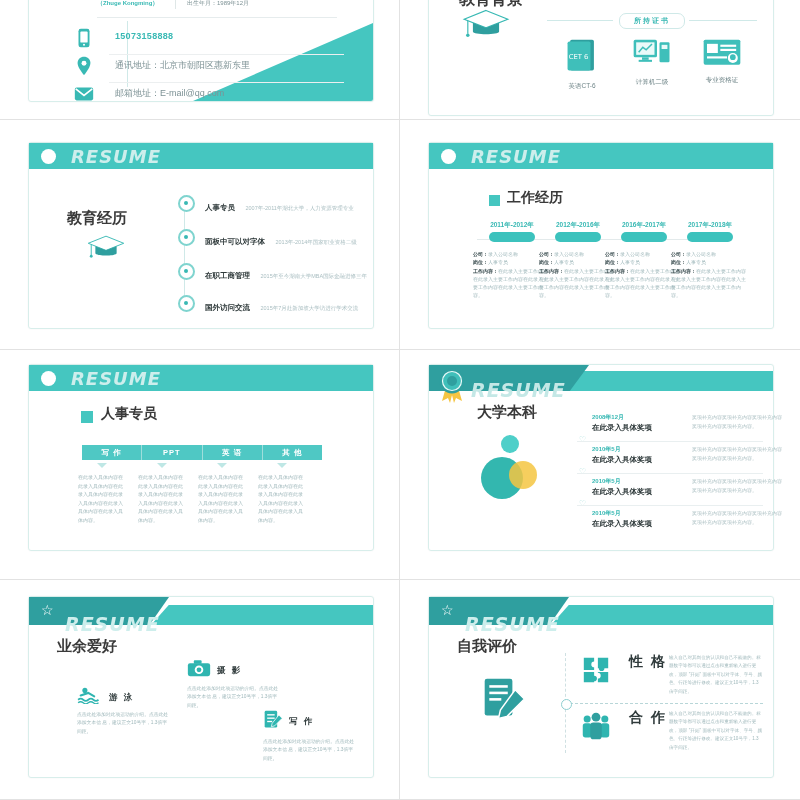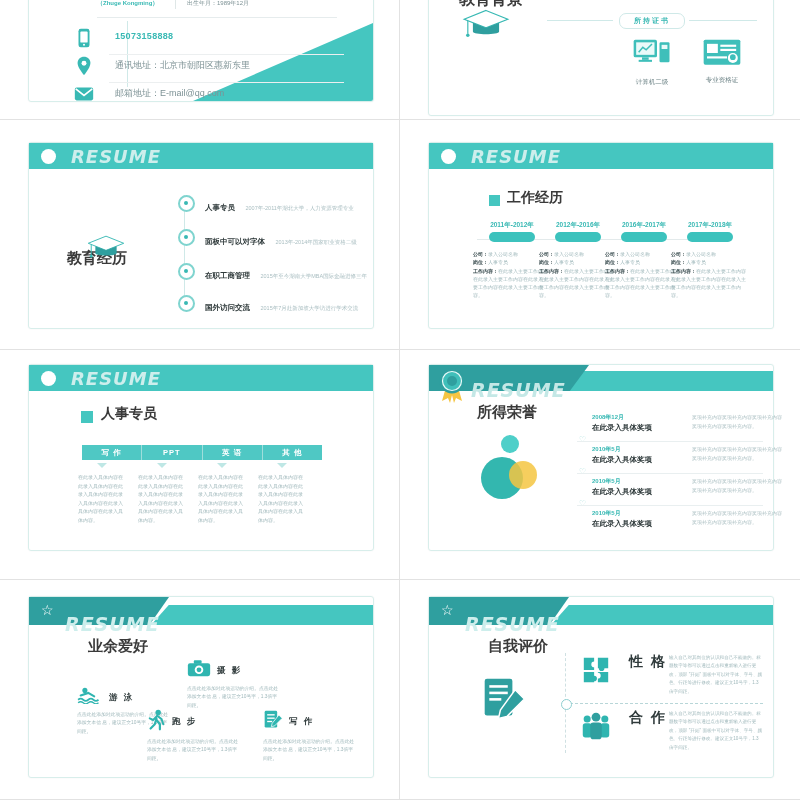--- a/index.html
+++ b/index.html
@@ -52,21 +52,21 @@
 
   
   .std{left:28px;width:344px;height:185px;}
   .std .hdr{position:absolute;left:0;top:0;width:344px;height:26px;background:#45c6c0;}
   .std .hdr .rs{position:absolute;left:42px;top:3px;font-size:18px;color:#cdeeec;font-weight:bold;
         font-style:italic;letter-spacing:1px;font-family:"DejaVu Sans",sans-serif;}
   .std .hdr .cir{position:absolute;left:12px;top:6px;width:15px;height:15px;background:#fff;border-radius:50%;}
 
   
   #s3{top:22px;}
-  #s3 .bigcn{position:absolute;left:38px;top:66px;font-size:15px;font-weight:bold;color:#3a3a3a;margin-top:40px;}
+  #s3 .bigcn{position:absolute;left:38px;top:66px;font-size:15px;font-weight:bold;color:#3a3a3a;}
   #s3 .cap{position:absolute;left:48px;top:92px;width:58px;height:26px;}
   #s3 .tl{position:absolute;left:155px;top:52px;width:1px;height:104px;background:#cfe9e8;}
   #s3 .node{position:absolute;left:149px;width:13px;height:13px;border:2px solid #7fd4cf;
         border-radius:50%;background:#fff;}
   #s3 .node i{position:absolute;left:3.5px;top:3.5px;width:4px;height:4px;background:#39b9b4;border-radius:50%;}
   #s3 .ev{position:absolute;left:176px;}
   #s3 .ev b{font-size:7.5px;color:#2f3a3b;}
   #s3 .ev span{font-size:5.5px;color:#a9bec1;margin-left:6px;}
 
   
@@ -115,21 +115,21 @@
 
   
   .star-sl{left:28px;top:16px;width:344px;height:180px;}
   .star-sl .ribbon{position:absolute;left:0;top:0;width:140px;height:28px;background:#2f9f9f;
         clip-path:polygon(0 0,100% 0,86% 100%,0 100%);}
   .star-sl .rtail{position:absolute;left:122px;top:8px;width:222px;height:20px;background:#45c6c0;
         clip-path:polygon(8% 0,100% 0,100% 100%,0 100%);}
   .star-sl .rs{position:absolute;left:36px;top:16px;font-size:19px;color:#cdeeec;font-weight:bold;
         font-style:italic;letter-spacing:1px;font-family:"DejaVu Sans",sans-serif;}
   .star-sl .star{position:absolute;left:12px;top:6px;font-size:14px;color:#fff;line-height:14px;}
-  .star-sl .cn{position:absolute;left:59px;top:40px;font-size:15px;font-weight:bold;color:#3a3a3a;}
+  .star-sl .cn{position:absolute;left:28px;top:40px;font-size:15px;font-weight:bold;color:#3a3a3a;}
 
   
   #s7 .hb{position:absolute;width:92px;}
   #s7 .hb .hd{display:flex;align-items:center;}
   #s7 .hb .hd .nm{margin-left:6px;font-size:8.5px;font-weight:bold;color:#2f3a3b;letter-spacing:2px;}
   #s7 .hb .bd{margin-top:3px;font-size:4.8px;line-height:1.75;color:#9fb8bb;}
 
   
   #s8 .bigico{position:absolute;left:52px;top:78px;width:48px;height:48px;}
   #s8 .vdash{position:absolute;left:136px;top:56px;width:0;height:100px;border-left:1px dashed #cfe0e2;}
@@ -207,20 +207,30 @@
           <circle cx="7" cy="36" r="2.4" fill="#39b9b4"></circle>
         </svg>
       </span>
 
       <div class="divwrap">
         <span class="divline" style="left:0;width:66px;"></span>
         <span class="divbox">所持证书</span>
         <span class="divline" style="left:142px;width:68px;"></span>
       </div>
 
+      <div class="cert" style="left:118px;top:112px;">
+        <span>
+          <svg viewBox="0 0 40 44" width="34" height="38">
+            <rect x="6" y="3" width="28" height="36" rx="2" fill="#2f9f9f"></rect>
+            <rect x="3" y="5" width="27" height="34" rx="2" fill="#3fbfba"></rect>
+            <text x="16" y="25" font-size="8" fill="#fff" text-anchor="middle" font-family="DejaVu Sans">CET 6</text>
+          </svg>
+        </span>
+        <div class="cl">英语CT-6</div>
+      </div>
 
       <div class="cert" style="left:188px;top:112px;">
         <span>
           <svg viewBox="0 0 48 40" width="40" height="34">
             <rect x="2" y="3" width="28" height="21" rx="2" fill="#3fbfba"></rect>
             <rect x="5" y="6" width="22" height="15" fill="#eafaf9"></rect>
             <polyline points="8,18 13,12 17,15 24,8" stroke="#3fbfba" stroke-width="1.8" fill="none"></polyline>
             <rect x="12" y="24" width="8" height="3" fill="#3fbfba"></rect>
                 <rect x="8" y="27" width="16" height="2.4" fill="#3fbfba"></rect>
             <rect x="33" y="6" width="12" height="24" rx="1.5" fill="#3fbfba"></rect>
@@ -383,21 +393,21 @@
       <span class="rs">RESUME</span>
       <span class="medal">
         <svg viewBox="0 0 30 38" width="30" height="38">
           <path d="M9 20 L5 34 L11 31 L13 36 L16 24 Z" fill="#f5c542"></path>
           <path d="M21 20 L25 34 L19 31 L17 36 L14 24 Z" fill="#f5c542"></path>
           <circle cx="15" cy="14" r="12.5" fill="#2f9f9f"></circle>
           <circle cx="15" cy="14" r="9.5" fill="#3fbfba" stroke="#eafaf9" stroke-width="1.2"></circle>
           <circle cx="15" cy="14" r="5" fill="#2f9f9f"></circle>
         </svg>
       </span>
-      <span class="cn">所得荣誉</span>
+      <span class="cn">大学本科</span>
 
       <div class="circles">
         <span class="c1"></span>
             <span class="c2"></span>
             <span class="c3"></span>
       </div>
 
       <div class="hon" style="top:48px">
         <div class="d">2008年12月</div>
         <div class="t">在此录入具体奖项</div>
@@ -461,35 +471,20 @@
                   <rect x="8" y="1.5" width="9" height="4" rx="1" fill="#2fb5b0"></rect>
                   <circle cx="14" cy="12.5" r="5" fill="#fff"></circle>
                   <circle cx="14" cy="12.5" r="2.8" fill="#2fb5b0"></circle>
                 </svg>
           </span>
           <span class="nm">摄 影</span>
         </div>
         <div class="bd">点击此处添加对此项运动的介绍。点击此处添加文本信 息，建议正文10号字，1.3倍字间距。</div>
       </div>
 
-      <div class="hb" style="left:118px;top:112px">
-        <div class="hd">
-          <span>
-            <svg viewBox="0 0 22 26" width="19" height="22">
-                  <circle cx="13" cy="4" r="3.2" fill="#2fb5b0"></circle>
-                  <path d="M12 8 L7 13 L3 11" stroke="#2fb5b0" stroke-width="2.4" fill="none" stroke-linecap="round"></path>
-                  <path d="M12 8 L17 12 L19 18" stroke="#2fb5b0" stroke-width="2.4" fill="none" stroke-linecap="round"></path>
-                  <path d="M11 11 L9 18 L4 23" stroke="#2fb5b0" stroke-width="2.6" fill="none" stroke-linecap="round"></path>
-                  <path d="M11 13 L15 18 L15 24" stroke="#2fb5b0" stroke-width="2.6" fill="none" stroke-linecap="round"></path>
-                </svg>
-          </span>
-          <span class="nm">跑 步</span>
-        </div>
-        <div class="bd">点击此处添加对此项运动的介绍。点击此处添加文本信 息，建议正文10号字，1.3倍字间距。</div>
-      </div>
 
       <div class="hb" style="left:234px;top:112px">
         <div class="hd">
           <span>
             <svg viewBox="0 0 24 26" width="20" height="22">
                   <rect x="2" y="2" width="15" height="20" rx="1.6" fill="#2fb5b0"></rect>
                   <rect x="5" y="6" width="9" height="1.6" fill="#fff"></rect>
                   <rect x="5" y="10" width="9" height="1.6" fill="#fff"></rect>
                   <rect x="5" y="14" width="6" height="1.6" fill="#fff"></rect>
                   <path d="M19 7 L23 11 L14 20 L10 21 L11 17 Z" fill="#2fb5b0" stroke="#fff" stroke-width="0.9"></path>

